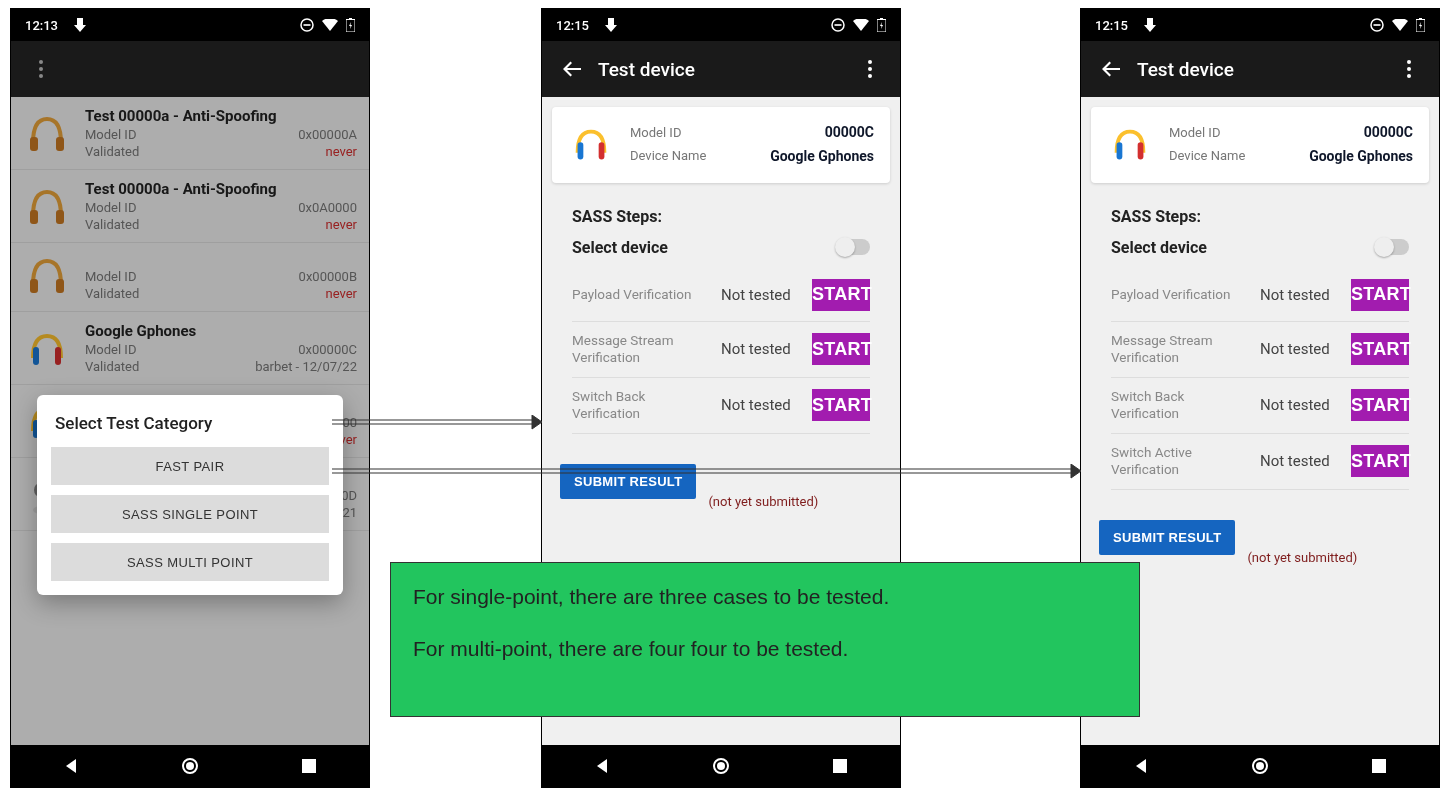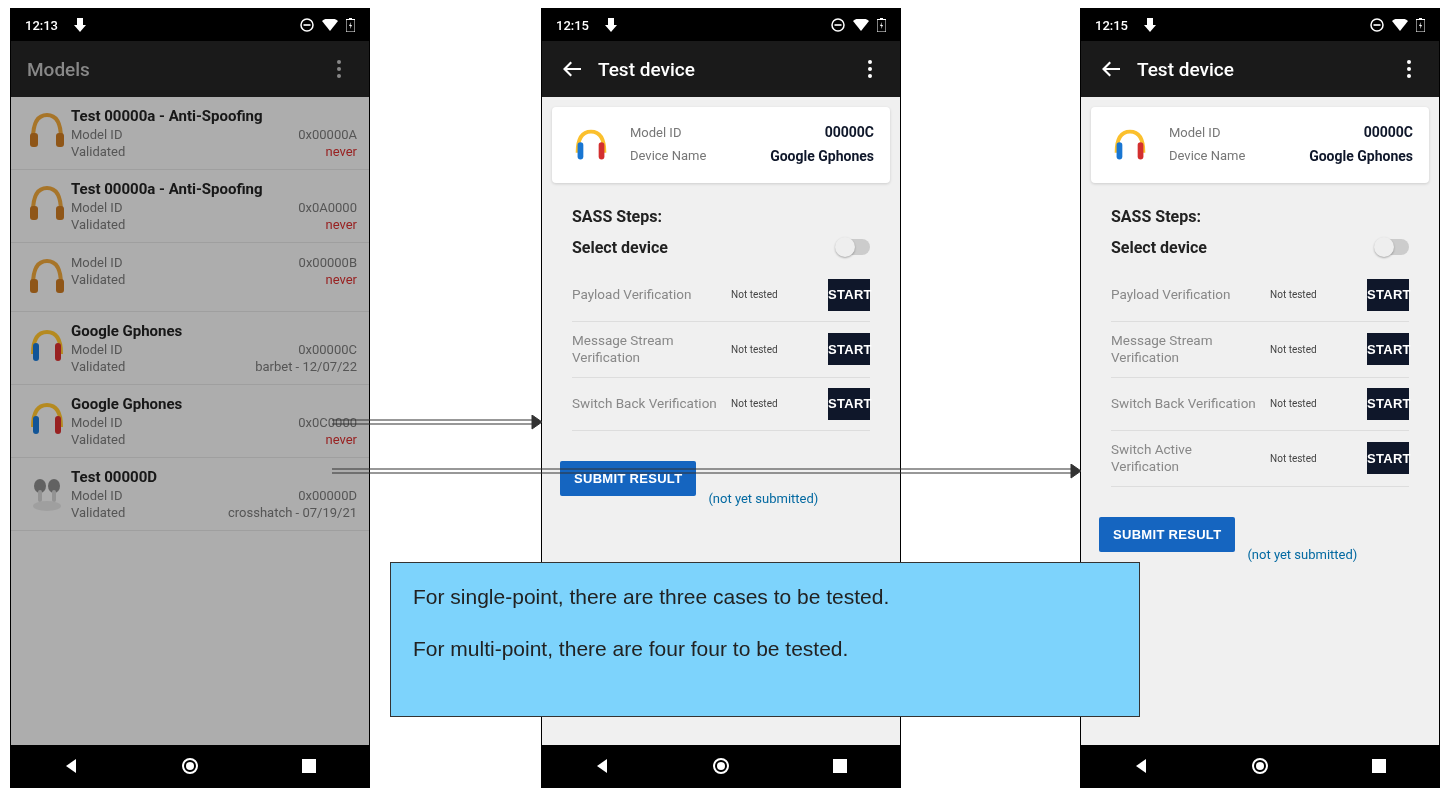--- a/index.html
+++ b/index.html
@@ -50,22 +50,22 @@
     font-weight: 500;
   }
   .appbar.dim { color:#888; background:#1a1a1a; }
   .appbar .back { width:40px; display:flex; align-items:center; justify-content:center; }
   .appbar .title { flex:1; padding-left:6px; }
   .appbar .menu { width:40px; display:flex; align-items:center; justify-content:center; }
   .content { flex:1; background:#f0f0f0; overflow:hidden; position:relative; }
 
   
   .models-list .item {
-    display:flex; align-items:flex-start; padding:10px 12px;
-    border-bottom:1px solid #ddd; background:#f0f0f0;
+    display:flex; align-items:flex-end; padding:10px 12px;
+    border-bottom:1px solid #ddd; gap:14px; background:#f0f0f0;
   }
   .models-list .item .icon { width:48px; height:48px; flex-shrink:0; }
   .models-list .item .txt { flex:1; }
   .models-list .item .name { font-size:15px; font-weight:700; color:#222; }
   .models-list .item .row { display:flex; justify-content:space-between; font-size:13px; color:#777; margin-top:2px; }
   .models-list .item .never { color:#d32f2f; }
   .dim-overlay {
     position:absolute; inset:0; background:rgba(0,0,0,0.28);
   }
   .dialog {
@@ -99,47 +99,47 @@
   }
   .toggle::after {
     content:""; position:absolute; left:-1px; top:-2px; width:20px; height:20px;
     background:#eee; border-radius:50%; box-shadow:0 1px 2px rgba(0,0,0,0.3);
   }
   .test-row {
     display:flex; align-items:center; padding:10px 0;
     border-bottom:1px solid #ddd; gap:10px;
   }
   .test-row .name { flex:1.2; font-size:13.5px; color:#888; line-height:1.3; }
-  .test-row .status { flex:0.7; font-size:10px; color:#444; }
+  .test-row .status { flex:0.7; font-size:15px; color:#444; }
   .test-row .btn {
-    width:42px; height:32px; background:#0f172a; color:#fff;
-    font-size:13px; font-weight:600; border:none; letter-spacing:0.3px;
+    width:58px; height:32px; background:#a21caf; color:#fff;
+    font-size:18px; font-weight:600; border:none; letter-spacing:0.3px;
   }
   .submit-row {
     display:flex; align-items:center; gap:12px; padding:20px 18px;
   }
   .submit-row button {
     background:#1565c0; color:#fff; border:none; padding:10px 14px;
     font-size:13px; font-weight:600; letter-spacing:0.3px; cursor:pointer;
     border-radius:2px;
   }
-  .submit-row .note { color:#0369a1; font-size:13px;margin-top:40px; }
+  .submit-row .note { color:#7f1d1d; font-size:13px;margin-top:40px; }
 
   .navbar {
     height:42px; background:#000; display:flex; align-items:center; justify-content:space-around;
   }
   .navbar .nb { width:26px; height:26px; display:flex; align-items:center; justify-content:center; }
   .arrow-line {
     position:absolute; stroke:#333; fill:none; pointer-events:none;
   }
 
   
   .explainer {
     position:absolute; left:390px; top:562px; width:750px; height:155px;
-    border:1px solid #333; background:#7dd3fc; padding:18px 22px;
+    border:1px solid #333; background:#22c55e; padding:18px 22px;
     font-size:21px; color:#222; font-family:Arial, sans-serif; line-height:1.5;
   }
   .explainer p { margin-bottom:20px; }
 </style>
 </head>
 <body>
 
 <div class="stage">
 
   <div class="phone" style="left:10px; top:8px;">
@@ -167,21 +167,20 @@
         <span>
             <svg width="9" height="14" viewBox="0 0 9 14">
               <rect x="0" y="1.5" width="9" height="12.5" stroke="#fff" fill="none"></rect>
               <rect x="3" y="0" width="3" height="1.5" fill="#fff"></rect>
               <path d="M5 4 L3 8 L4.5 8 L4 11 L6 7 L4.5 7 Z" fill="#fff"></path>
             </svg>
           </span>
       </span>
     </div>
     <div class="appbar dim">
-      <span class="title" style="color:#888;">Models</span>
       <span class="menu">
         <svg width="4" height="18" viewBox="0 0 4 18">
             <circle cx="2" cy="2" r="2" fill="#888"></circle>
             <circle cx="2" cy="9" r="2" fill="#888"></circle>
             <circle cx="2" cy="16" r="2" fill="#888"></circle>
           </svg>
       </span>
     </div>
     <div class="content">
       <div class="models-list" id="models-list">
@@ -290,20 +289,26 @@
                 <span>0x00000D</span>
               </div>
       <div class="row">
                 <span>Validated</span>
                 <span class="">crosshatch - 07/19/21</span>
               </div>
     </div>
           </div>
         </div>
       <div class="dim-overlay"></div>
+      <div class="dialog">
+        <h3>Select Test Category</h3>
+        <button>FAST PAIR</button>
+        <button>SASS SINGLE POINT</button>
+        <button>SASS MULTI POINT</button>
+      </div>
     </div>
     <div class="navbar">
       <span class="nb">
           <svg width="18" height="18" viewBox="0 0 18 18">
             <path d="M14 2 L4 9 L14 16 Z" fill="#fff"></path>
           </svg>
         </span>
       <span class="nb">
           <svg width="18" height="18" viewBox="0 0 18 18">
             <circle cx="9" cy="9" r="7" stroke="#fff" stroke-width="2" fill="none"></circle>

